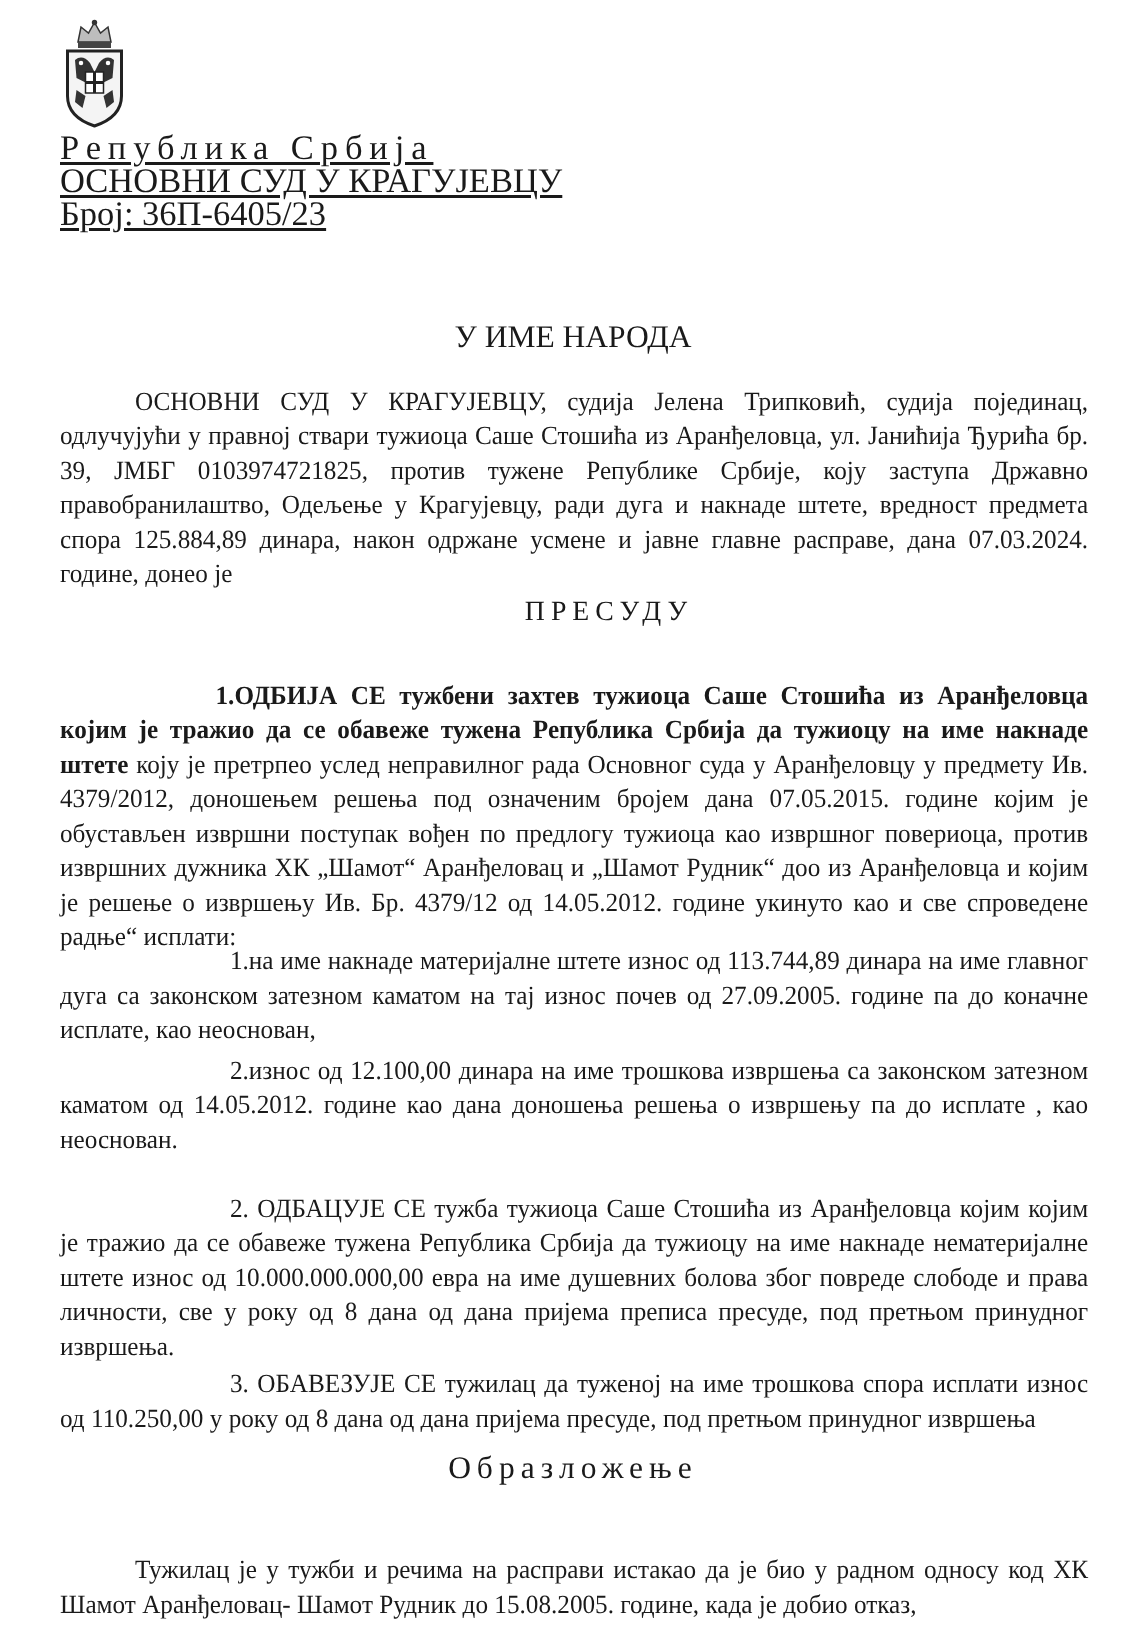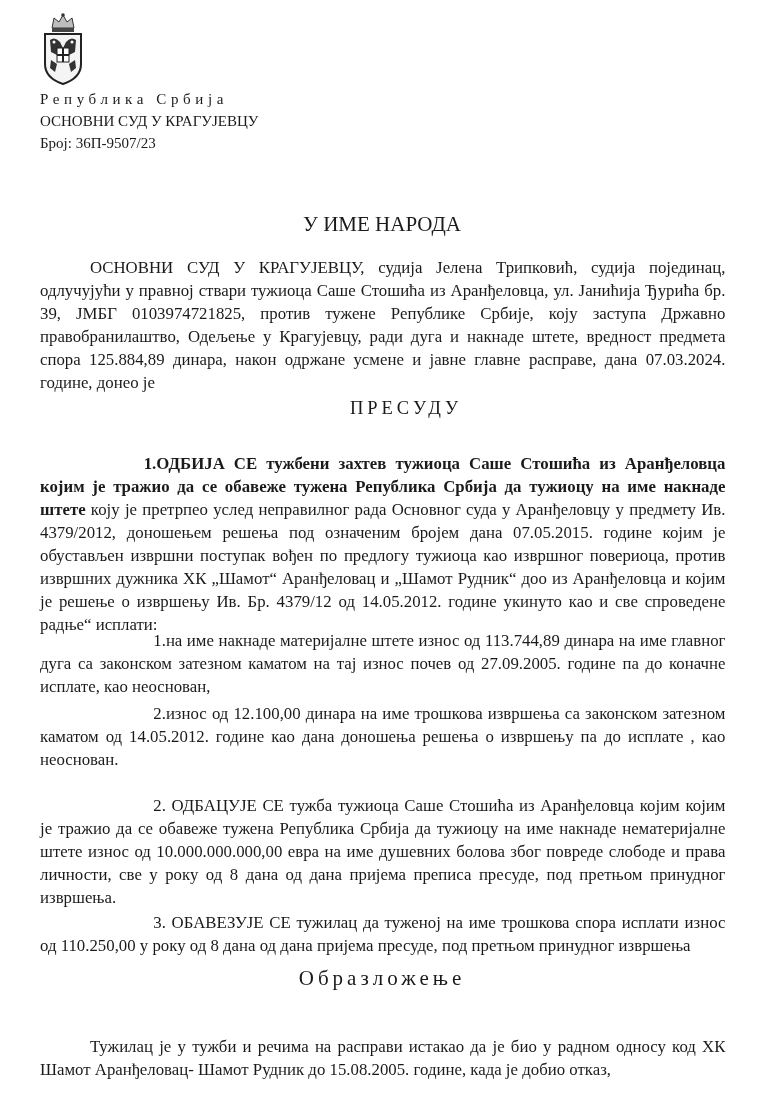--- a/index.html
+++ b/index.html
@@ -3,21 +3,21 @@
   <meta charset="utf-8">
   <style>
     html, body { margin: 0; padding: 0; background: #ffffff; }
     body {
       width: 764px; height: 1093px; position: relative; overflow: hidden;
       font-family: "Liberation Serif", "DejaVu Serif", serif;
       color: #1a1a1a;
     }
     .page { position: absolute; left: 0; top: 0; width: 764px; height: 1093px; }
     .crest { position: absolute; left: 40px; top: 12px; width: 46px; height: 74px; }
-    .header { position: absolute; left: 40px; top: 88px; font-size: 15px; line-height: 22px; }
+    .header { position: absolute; left: 40px; top: 88px; font-size: 23px; line-height: 22px; text-decoration: underline; }
     .header div { white-space: nowrap; }
     .spaced { letter-spacing: 4.6px; }
     .center { position: absolute; left: 0; width: 764px; text-align: center; font-size: 21px; }
     .title1 { top: 212px; }
     .title2 { top: 398px; letter-spacing: 4px; font-size: 18.5px; padding-left: 24px; }
     .title3 { top: 966px; letter-spacing: 4px; }
     .para {
       position: absolute; left: 40px; width: 688px;
       font-size: 17.5px; line-height: 23px; text-align: justify; text-align-last: left;
       transform: scaleX(0.96); transform-origin: left top;
@@ -52,21 +52,21 @@
     <rect x="17" y="42" width="12" height="2" fill="#222"></rect>
 
     <path d="M11 48 L17 52 L15 60 L10 56 Z M35 48 L29 52 L31 60 L36 56 Z" fill="#333"></path>
     <circle cx="14" cy="30" r="1.5" fill="#fff"></circle>
       <circle cx="32" cy="30" r="1.5" fill="#fff"></circle>
   </svg>
 
   <div class="header">
     <div class="spaced">Република Србија</div>
     <div>ОСНОВНИ СУД У КРАГУЈЕВЦУ</div>
-    <div>Број: 36П-9507/23</div>
+    <div>Број: 36П-6405/23</div>
   </div>
 
   <div class="center title1">У ИМЕ НАРОДА</div>
 
   <div class="para p-intro"><span class="ind" style="width:52px"></span><span>ОСНОВНИ СУД У КРАГУЈЕВЦУ, судија Јелена Трипковић, судија појединац, одлучујући у правној ствари тужиоца Саше Стошића из Аранђеловца, ул. Јанићија Ђурића бр. 39, ЈМБГ 0103974721825, против тужене Републике Србије, коју заступа Државно правобранилаштво, Одељење у Крагујевцу, ради дуга и накнаде штете, вредност предмета спора 125.884,89 динара, након одржане усмене и јавне главне расправе, дана 07.03.2024.  године, донео је</span></div>
 
   <div class="center title2">ПРЕСУДУ</div>
 
   <div class="para p-1"><span class="ind" style="width:108px"></span><span class="bold">1.ОДБИЈА СЕ тужбени захтев тужиоца Саше Стошића из Аранђеловца којим је тражио да се обавеже тужена Република Србија да тужиоцу на име накнаде штете</span><span> коју је претрпео услед неправилног рада Основног суда у Аранђеловцу у предмету Ив. 4379/2012, доношењем решења под означеним бројем дана 07.05.2015. године којим је обустављен извршни поступак вођен по предлогу тужиоца као извршног повериоца, против извршних дужника ХК „Шамот“ Аранђеловац и „Шамот Рудник“ доо из Аранђеловца и којим је решење о извршењу Ив. Бр. 4379/12 од 14.05.2012. године укинуто као и све спроведене радње“ исплати:</span></div>
 

